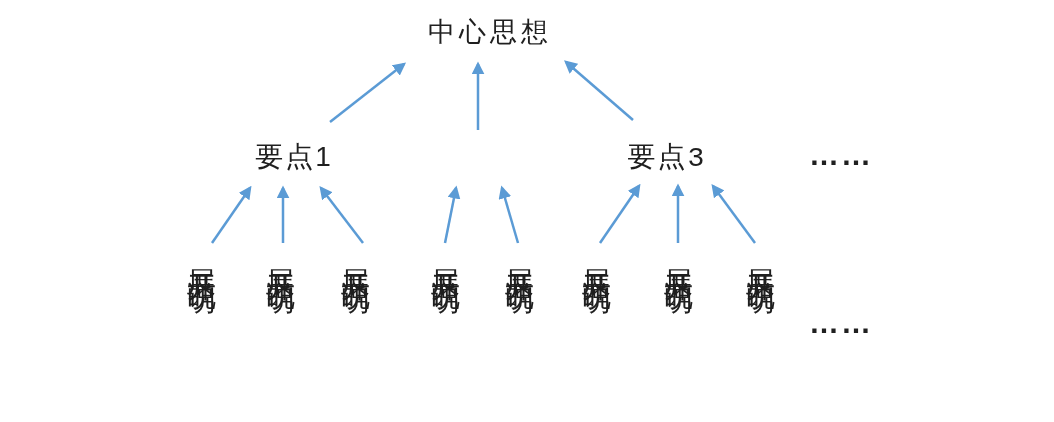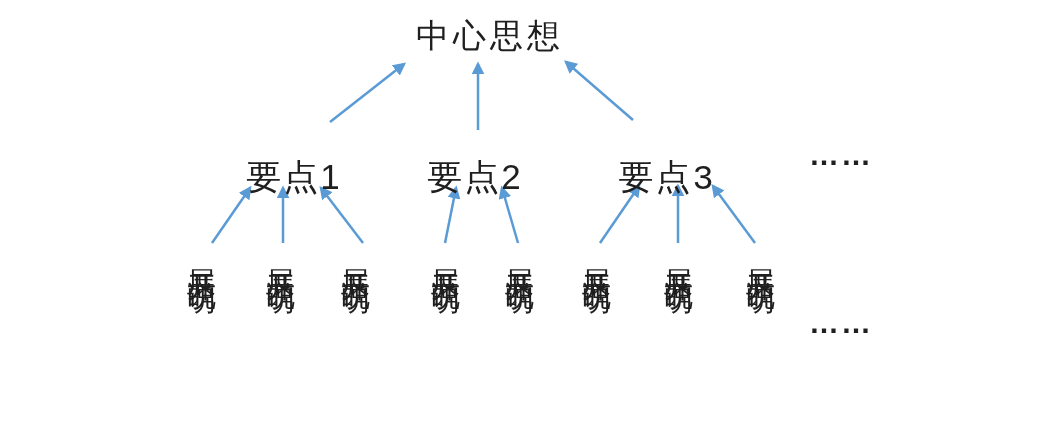--- a/index.html
+++ b/index.html
@@ -8,25 +8,25 @@
     width: 1054px;
     height: 422px;
     background: var(--bg, #ffffff);
     font-family: "Liberation Sans", sans-serif;
     color: var(--text, #1f1f1f);
     overflow: hidden;
   }
   .label { position: absolute; text-align: center; white-space: nowrap; }
   .title {
     left: 390px; top: 14px; width: 200px;
-    font-size: 33px; letter-spacing: 4px;
+    font-size: 27px; letter-spacing: 4px;
   }
   .point {
-    top: 154px; width: 140px;
-    font-size: 35px; letter-spacing: 2px;
+    top: 138px; width: 140px;
+    font-size: 28px; letter-spacing: 2px;
   }
   .p1 { left: 224px; }
   .p2 { left: 405px; }
   .p3 { left: 597px; font-family: Liberation Mono, monospace; }
   .dots { font-size: 30px; font-weight: bold; letter-spacing: 2px; }
   .dots-top    { left: 781px; top: 138px; width: 120px; }
   .dots-bottom { left: 781px; top: 306px; width: 120px; }
   .vcol {
     position: absolute;
     top: 246px;
@@ -76,21 +76,20 @@
     <line class="arrow-line" x1="518" y1="243" x2="502" y2="188" marker-end="url(#ah)"></line>
 
     <line class="arrow-line" x1="600" y1="243" x2="639" y2="186" marker-end="url(#ah)"></line>
     <line class="arrow-line" x1="678" y1="243" x2="678" y2="186" marker-end="url(#ah)"></line>
     <line class="arrow-line" x1="755" y1="243" x2="713" y2="186" marker-end="url(#ah)"></line>
   </svg>
 
   <div class="label title">中心思想</div>
 
   <div class="label point p1">要点1</div>
-  <div class="label point p2">要点2</div>
   <div class="label point p3">要点3</div>
   <div class="label dots dots-top">……</div>
 
   <div class="vcol c1">展开说明</div>
   <div class="vcol c2">展开说明</div>
   <div class="vcol c3">展开说明</div>
 
   <div class="vcol c4">展开说明</div>
   <div class="vcol c5">展开说明</div>
 

